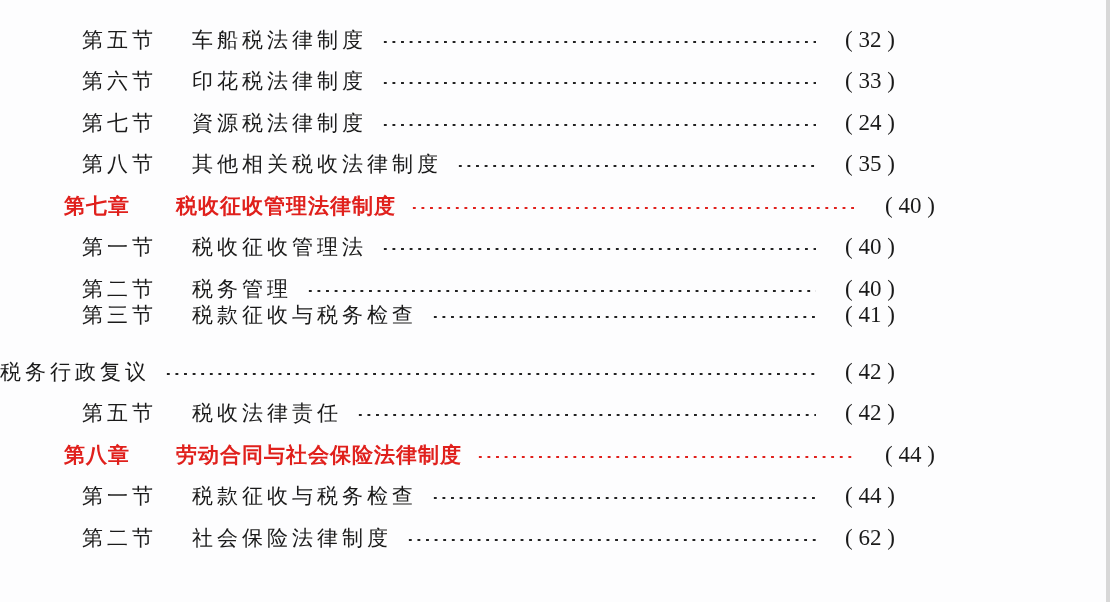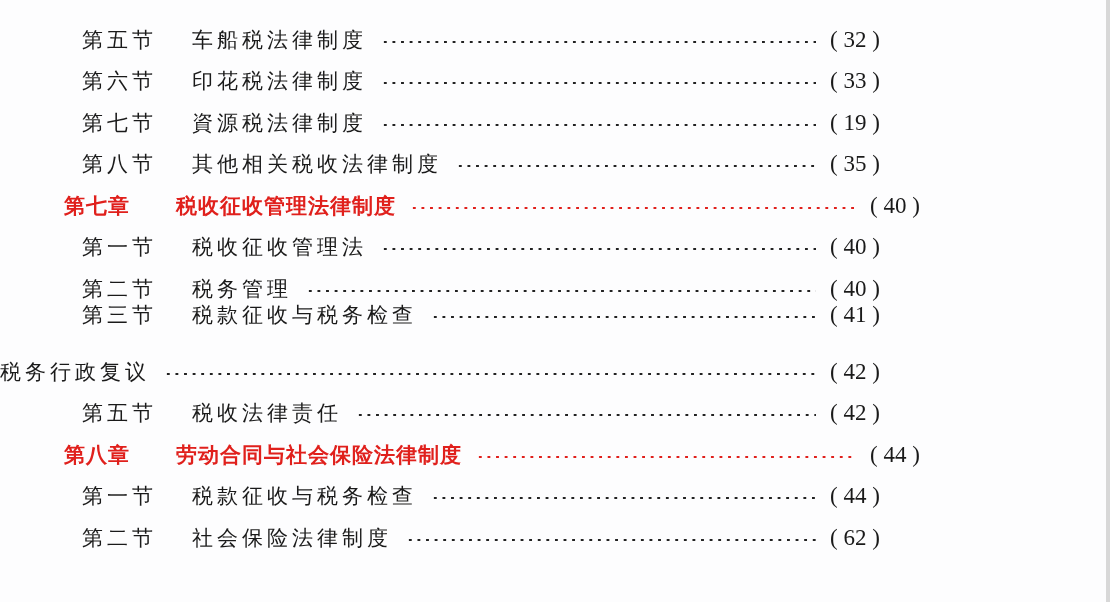--- a/index.html
+++ b/index.html
@@ -27,21 +27,21 @@
   }
   .row .leader {
     flex: 1 1 auto; height: 4px; margin: 0 14px 0 14px;
     background-image: radial-gradient(circle, #222 1.1px, transparent 1.4px);
     background-size: 8.6px 4px; background-repeat: repeat-x;
     background-position: left center;
     align-self: center; margin-top: 4px;
   }
   .row .page {
     flex: 0 0 auto; width: 80px; font-family: "Liberation Serif", serif;
-    font-size: 23px; white-space: nowrap; text-align: left;
+    font-size: 23px; white-space: nowrap; text-align: center;
     margin-right: 28px;
   }
   .row.section .num { margin-left: 82px; width: 110px; }
   .row.chapter { color: #e0201c; padding-left: 40px; }
   .row.chapter .num { margin-left: 24px; width: 112px; font-family: "DejaVu Sans", "Liberation Sans", sans-serif; font-weight: bold; letter-spacing: 1px; font-size: 21px; }
   .row.chapter .title { font-family: "DejaVu Sans", "Liberation Sans", sans-serif; font-weight: bold; letter-spacing: 1px; font-size: 21px; }
   .row.chapter .leader {
     background-image: radial-gradient(circle, #e0201c 1.1px, transparent 1.4px);
   }
   .row.chapter .page { color: #1a1a1a; }
@@ -59,21 +59,21 @@
   <div class="row section" style="top:61px">
     <span class="num">第六节</span>
     <span class="title">印花税法律制度</span>
     <span class="leader"></span>
     <span class="page">( 33 )</span>
   </div>
   <div class="row section" style="top:103px">
     <span class="num">第七节</span>
     <span class="title">資源税法律制度</span>
     <span class="leader"></span>
-    <span class="page">( 19 )</span>
+    <span class="page">( 24 )</span>
   </div>
   <div class="row section" style="top:144px">
     <span class="num">第八节</span>
     <span class="title">其他相关税收法律制度</span>
     <span class="leader"></span>
     <span class="page">( 35 )</span>
   </div>
   <div class="row chapter" style="top:186px">
     <span class="num">第七章</span>
     <span class="title">税收征收管理法律制度</span>

